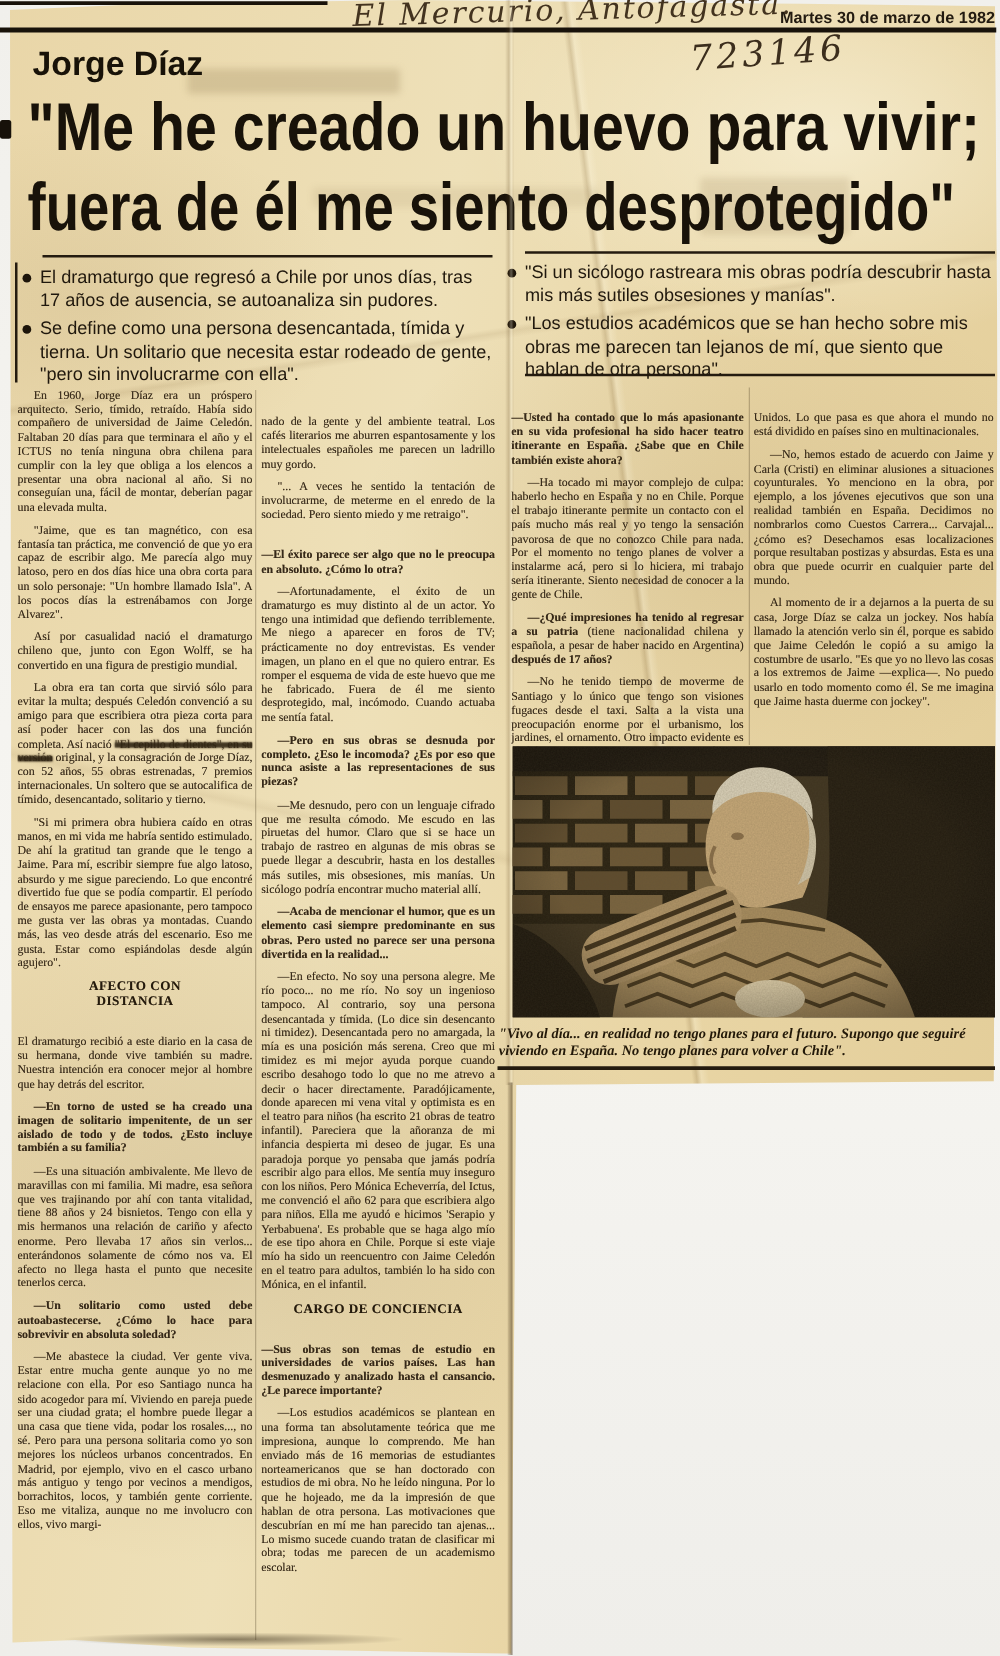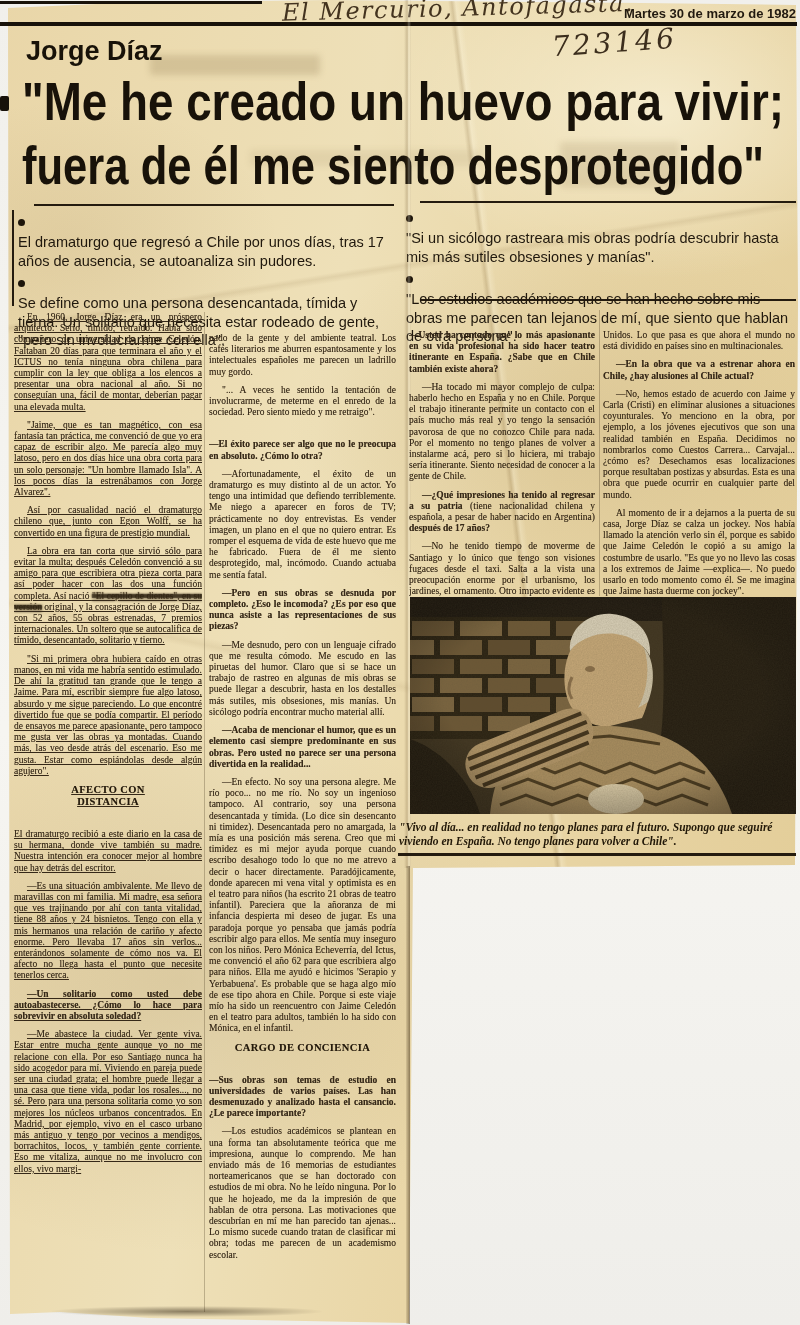--- a/index.html
+++ b/index.html
@@ -49,26 +49,26 @@
   
   .hr{position:absolute;background:#241b0f;}
   .box-rule-l{left:34px;top:204px;width:360px;height:2px;}
   .box-rule-r{left:420px;top:201px;width:376px;height:2px;}
   .box-rule-rb{left:420px;top:299px;width:376px;height:2px;}
   .box-rule-v{left:12px;top:210px;width:2px;height:96px;}
   .summary{position:absolute;font-family:"Liberation Sans",sans-serif;font-size:14.5px;
       line-height:1.3;color:#20180d;}
   .sum-left{left:18px;top:213px;width:376px;}
   .sum-right{left:406px;top:209px;width:392px;}
-  .bullet{display:flex;gap:7px;margin-bottom:3px;flex-direction:column;}
+  .bullet{display:flex;gap:7px;margin-bottom:3px;}
   .dot{width:7px;height:7px;border-radius:50%;background:#1d150a;flex:none;margin-top:6px;}
   
   .bodycol{position:absolute;font-size:9.5px;line-height:11.2px;color:#352818;
       text-align:justify;overflow:hidden;text-shadow:0 0 .4px rgba(46,32,14,.45);}
-  #c1{left:14px;top:312px;width:188px;height:1004px;text-decoration:underline;}
+  #c1{left:14px;top:312px;width:188px;height:1004px;}
   #c2{left:209px;top:312px;width:187px;height:1004px;}
   #c3{left:409px;top:309px;width:186px;height:290px;}
   #c4{left:603px;top:309px;width:192px;height:290px;}
   .bodycol p{margin:0 0 7px;text-indent:13px;}
   .bodycol p.cont{text-indent:0;margin-top:21px;}
   .q{font-weight:bold;}
   .q .normal{font-weight:normal;}
   .subhead{font-weight:bold;text-align:center;font-size:10.5px;letter-spacing:.4px;
       color:#241a0c;margin:6px 0 4px;line-height:12px;}
   .smudge{text-decoration:line-through;text-decoration-thickness:4px;
@@ -141,20 +141,21 @@
     <p>En 1960, Jorge Díaz era un próspero arquitecto. Serio, tímido, retraído. Había sido compañero de universidad de Jaime Celedón. Faltaban 20 días para que terminara el año y el ICTUS no tenía ninguna obra chilena para cumplir con la ley que obliga a los elencos a presentar una obra nacional al año. Si no conseguían una, fácil de montar, deberían pagar una elevada multa.</p>
     <p>"Jaime, que es tan magnético, con esa fantasía tan práctica, me convenció de que yo era capaz de escribir algo. Me parecía algo muy latoso, pero en dos días hice una obra corta para un solo personaje: "Un hombre llamado Isla". A los pocos días la estrenábamos con Jorge Alvarez".</p>
     <p>Así por casualidad nació el dramaturgo chileno que, junto con Egon Wolff, se ha convertido en una figura de prestigio mundial.</p>
     <p><span>La obra era tan corta que sirvió sólo para evitar la multa; después Celedón convenció a su amigo para que escribiera otra pieza corta para así poder hacer con las dos una función completa. Así nació </span><span class="smudge">"El cepillo de dientes", en su versión</span><span> original, y la consagración de Jorge Díaz, con 52 años, 55 obras estrenadas, 7 premios internacionales. Un soltero que se autocalifica de tímido, desencantado, solitario y tierno.</span></p>
     <p>"Si mi primera obra hubiera caído en otras manos, en mi vida me habría sentido estimulado. De ahí la gratitud tan grande que le tengo a Jaime. Para mí, escribir siempre fue algo latoso, absurdo y me sigue pareciendo. Lo que encontré divertido fue que se podía compartir. El período de ensayos me parece apasionante, pero tampoco me gusta ver las obras ya montadas. Cuando más, las veo desde atrás del escenario. Eso me gusta. Estar como espiándolas desde algún agujero".</p>
     <div class="subhead">
       <div>AFECTO CON</div>
       <div>DISTANCIA</div>
     </div>
     <p class="cont">El dramaturgo recibió a este diario en la casa de su hermana, donde vive también su madre. Nuestra intención era conocer mejor al hombre que hay detrás del escritor.</p>
+    <p class="q">—En torno de usted se ha creado una imagen de solitario impenitente, de un ser aislado de todo y de todos. ¿Esto incluye también a su familia?</p>
     <p>—Es una situación ambivalente. Me llevo de maravillas con mi familia. Mi madre, esa señora que ves trajinando por ahí con tanta vitalidad, tiene 88 años y 24 bisnietos. Tengo con ella y mis hermanos una relación de cariño y afecto enorme. Pero llevaba 17 años sin verlos... enterándonos solamente de cómo nos va. El afecto no llega hasta el punto que necesite tenerlos cerca.</p>
     <p class="q">—Un solitario como usted debe autoabastecerse. ¿Cómo lo hace para sobrevivir en absoluta soledad?</p>
     <p>—Me abastece la ciudad. Ver gente viva. Estar entre mucha gente aunque yo no me relacione con ella. Por eso Santiago nunca ha sido acogedor para mí. Viviendo en pareja puede ser una ciudad grata; el hombre puede llegar a una casa que tiene vida, podar los rosales..., no sé. Pero para una persona solitaria como yo son mejores los núcleos urbanos concentrados. En Madrid, por ejemplo, vivo en el casco urbano más antiguo y tengo por vecinos a mendigos, borrachitos, locos, y también gente corriente. Eso me vitaliza, aunque no me involucro con ellos, vivo margi-</p>
   </div>
 
   <div class="bodycol" id="c2">
     <p class="cont">nado de la gente y del ambiente teatral. Los cafés literarios me aburren espantosamente y los intelectuales españoles me parecen un ladrillo muy gordo.</p>
     <p>"... A veces he sentido la tentación de involucrarme, de meterme en el enredo de la sociedad. Pero siento miedo y me retraigo".</p>
     <p class="q cont">—El éxito parece ser algo que no le preocupa en absoluto. ¿Cómo lo otra?</p>
     <p>—Afortunadamente, el éxito de un dramaturgo es muy distinto al de un actor. Yo tengo una intimidad que defiendo terriblemente. Me niego a aparecer en foros de TV; prácticamente no doy entrevistas. Es vender imagen, un plano en el que no quiero entrar. Es romper el esquema de vida de este huevo que me he fabricado. Fuera de él me siento desprotegido, mal, incómodo. Cuando actuaba me sentía fatal.</p>
@@ -171,21 +172,20 @@
 
   <div class="bodycol" id="c3">
     <p class="q cont">—Usted ha contado que lo más apasionante en su vida profesional ha sido hacer teatro itinerante en España. ¿Sabe que en Chile también existe ahora?</p>
     <p>—Ha tocado mi mayor complejo de culpa: haberlo hecho en España y no en Chile. Porque el trabajo itinerante permite un contacto con el país mucho más real y yo tengo la sensación pavorosa de que no conozco Chile para nada. Por el momento no tengo planes de volver a instalarme acá, pero si lo hiciera, mi trabajo sería itinerante. Siento necesidad de conocer a la gente de Chile.</p>
     <p class="q"><span>—¿Qué impresiones ha tenido al regresar a su patria </span><span class="normal">(tiene nacionalidad chilena y española, a pesar de haber nacido en Argentina) </span><span>después de 17 años?</span></p>
     <p>—No he tenido tiempo de moverme de Santiago y lo único que tengo son visiones fugaces desde el taxi. Salta a la vista una preocupación enorme por el urbanismo, los jardines, el ornamento. Otro impacto evidente es el del consumismo; me parece estar en algunas ciudades de Estados</p>
   </div>
 
   <div class="bodycol" id="c4">
     <p class="cont">Unidos. Lo que pasa es que ahora el mundo no está dividido en países sino en multinacionales.</p>
-    <p class="q">—En la obra que va a estrenar ahora en Chile, ¿hay alusiones al Chile actual?</p>
     <p>—No, hemos estado de acuerdo con Jaime y Carla (Cristi) en eliminar alusiones a situaciones coyunturales. Yo menciono en la obra, por ejemplo, a los jóvenes ejecutivos que son una realidad también en España. Decidimos no nombrarlos como Cuestos Carrera... Carvajal... ¿cómo es? Desechamos esas localizaciones porque resultaban postizas y absurdas. Esta es una obra que puede ocurrir en cualquier parte del mundo.</p>
     <p>Al momento de ir a dejarnos a la puerta de su casa, Jorge Díaz se calza un jockey. Nos había llamado la atención verlo sin él, porque es sabido que Jaime Celedón le copió a su amigo la costumbre de usarlo. "Es que yo no llevo las cosas a los extremos de Jaime —explica—. No puedo usarlo en todo momento como él. Se me imagina que Jaime hasta duerme con jockey".</p>
   </div>
 
   <div class="photo">
     <svg width="386" height="217" viewBox="0 0 386 217" aria-hidden="true">
       <defs>
         <radialGradient id="vig" cx="50%" cy="45%" r="75%">
           <stop offset="55%" stop-color="#000" stop-opacity="0"></stop>
           <stop offset="100%" stop-color="#1c150b" stop-opacity=".55"></stop>

